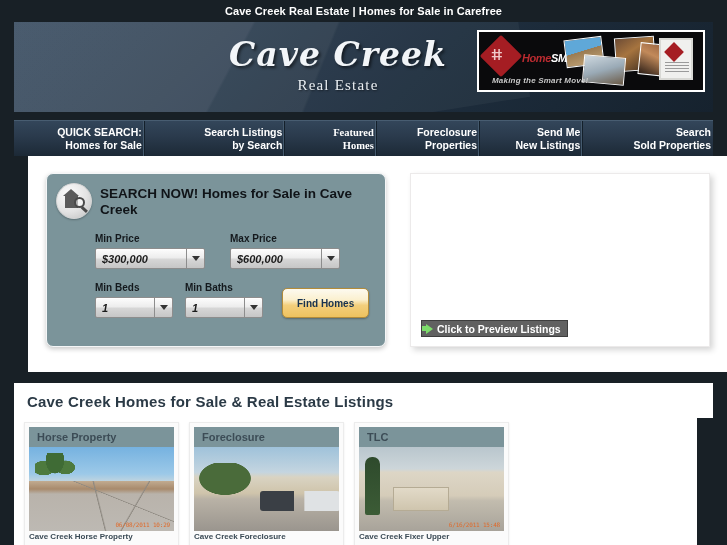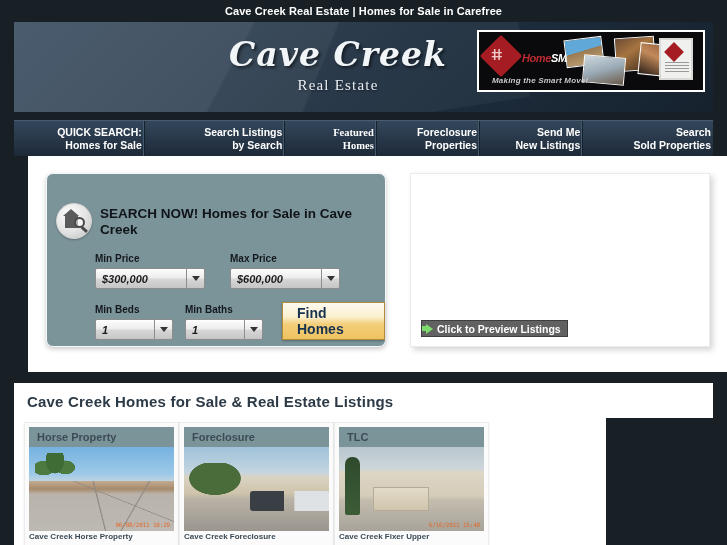--- a/index.html
+++ b/index.html
@@ -216,21 +216,20 @@
     width: 340px; height: 174px;
     background: #7b949a;
     border: 1px solid #f4f6f7;
     border-radius: 7px;
     box-shadow: 0 2px 5px rgba(0,0,0,0.22);
   }
   .sb-head {
     display: flex;
     align-items: flex-start;
     padding: 9px 12px 0 9px;
-    margin-top: 20px;
   }
   .sb-icon {
     flex: 0 0 auto;
     width: 36px; height: 36px;
     border-radius: 50%;
     background: radial-gradient(circle at 35% 30%, #fcfcfc 0%, #e3e3e3 55%, #bdbdbd 100%);
     border: 1px solid #d5d5d5;
     position: relative;
     margin-right: 8px;
     box-shadow: 0 1px 2px rgba(0,0,0,0.25);
@@ -317,26 +316,26 @@
     display: block;
   }
   .sb-row2 {
     padding: 13px 0 0 48px;
     display: flex;
     align-items: flex-end;
   }
   .sb-row2 .sb-field { margin-right: 12px; }
   .find-btn {
     margin-left: 7px;
-    height: 38px;
+    height: 30px;
     padding: 0 14px;
     background: linear-gradient(to bottom, #fdfaf0 0%, #fbf0cf 38%, #f3cf7c 58%, #eec25f 100%);
     border: 1px solid #b38c3a;
-    border-radius: 0;
-    font-size: 14px;
+    border-radius: 5px;
+    font-size: 10px;
     font-weight: bold;
     color: #17324f;
     display: flex;
     align-items: center;
     cursor: pointer;
     box-shadow: 0 1px 2px rgba(0,0,0,0.3);
   }
 
   
   .preview-card {
@@ -399,23 +398,24 @@
     letter-spacing: 0.2px;
   }
 
   
   .cards-wrap {
     width: 727px;
     padding: 0 14px;
     background: #182026;
   }
   .cards {
-    width: 592px;
+    width: 683px;
     background: #ffffff;
     display: flex;
+    gap: 10px;
     padding: 4px 10px 0 10px;
   }
   .card {
     width: 155px;
     background: #fbfbfb;
     border: 1px solid #ececec;
     padding: 4px;
     box-shadow: 0 1px 2px rgba(0,0,0,0.08);
   }
   .card-head {

